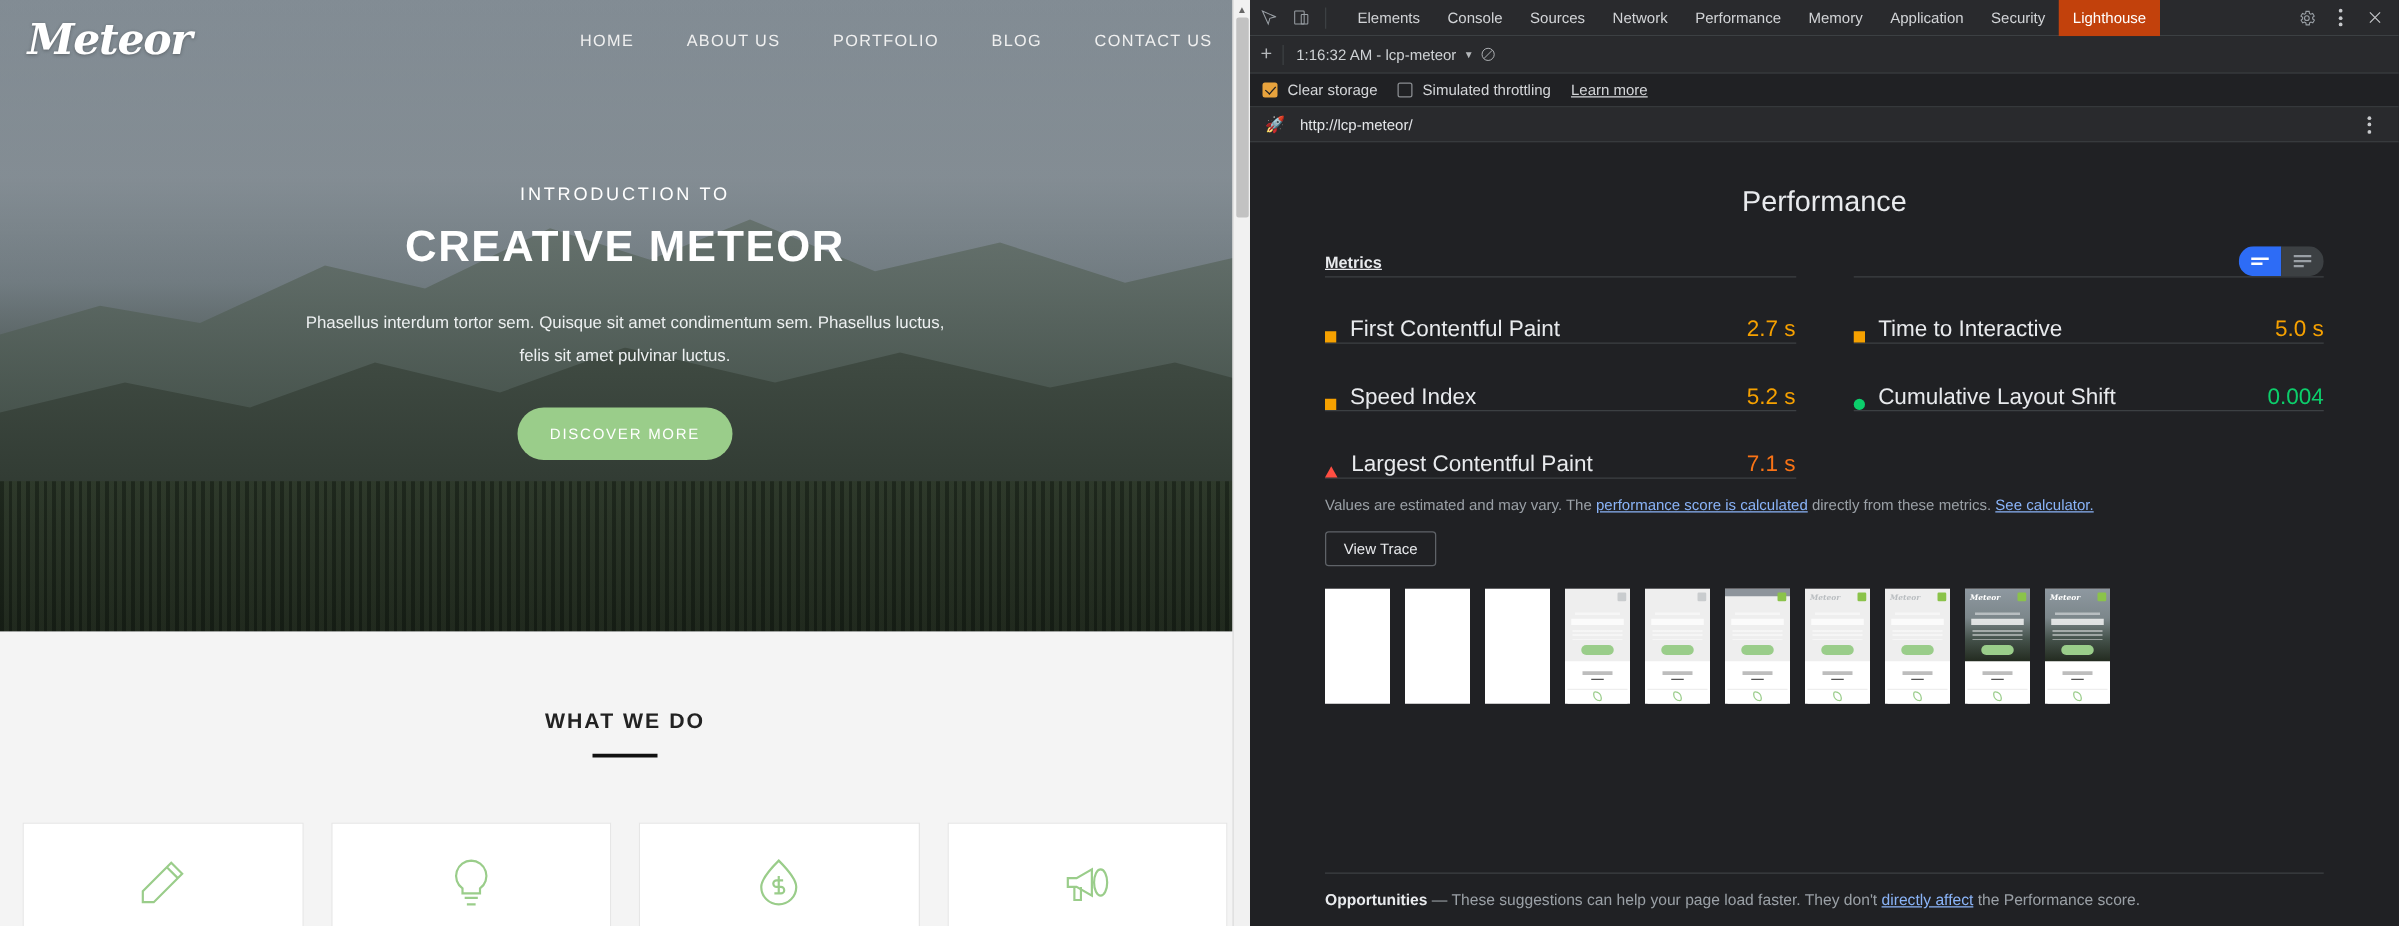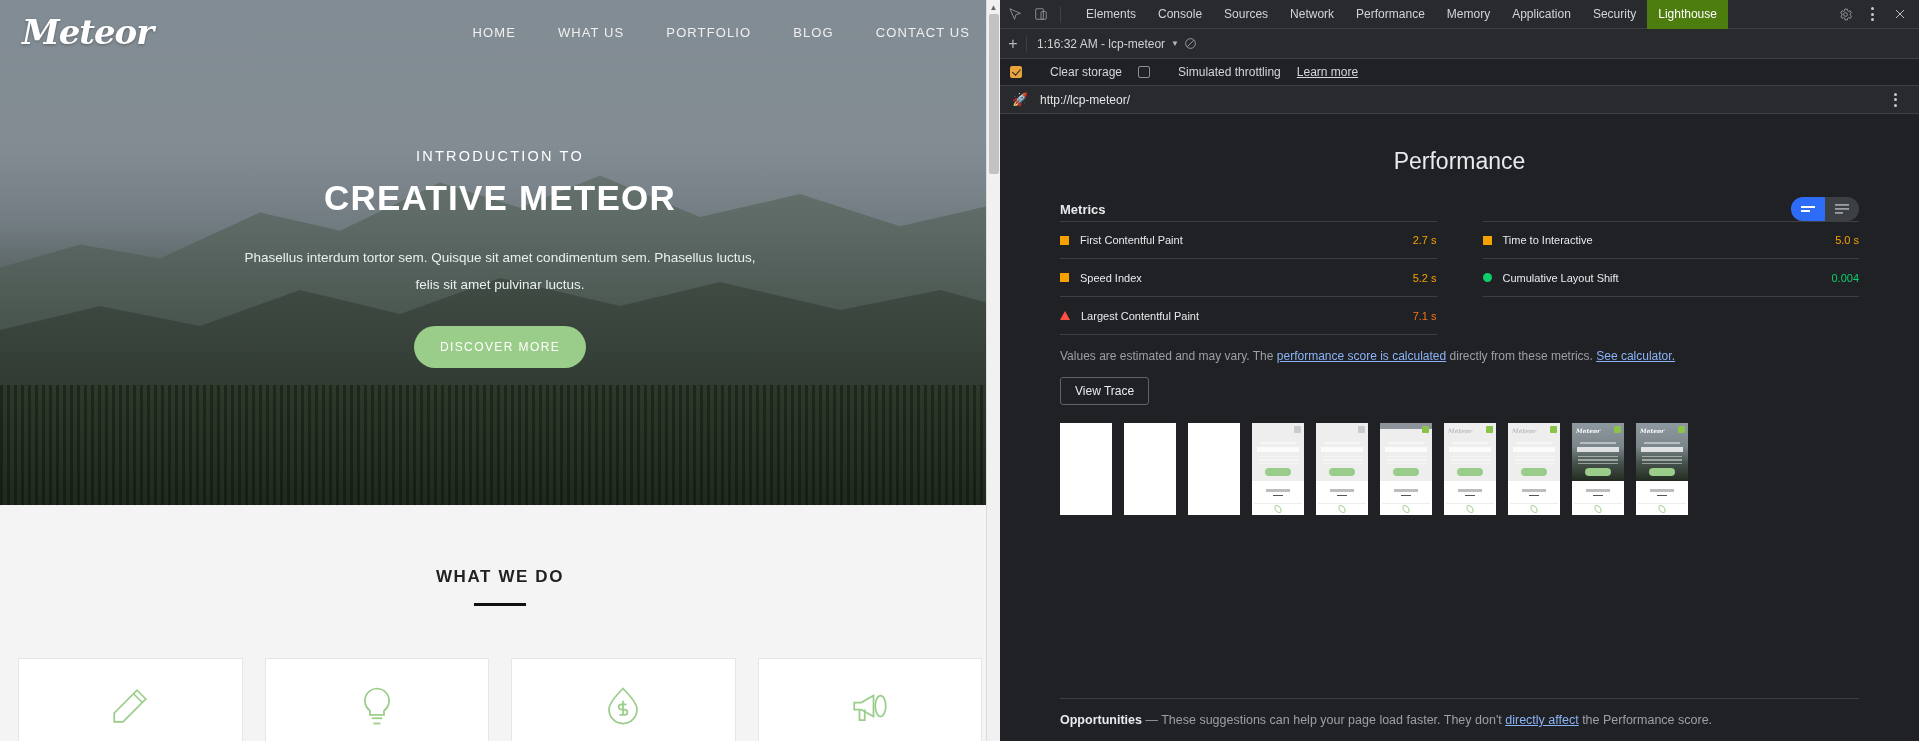--- a/index.html
+++ b/index.html
@@ -61,69 +61,69 @@
 
   
   .devtools { width:919px; height:741px; background:#202124; color:#e8eaed; display:flex; flex-direction:column; }
 
   .dt-tabbar { height:29px; background:#292a2d; display:flex; align-items:center; border-bottom:1px solid #3c4043; flex:none; }
   .dt-icon-btn { width:27px; height:29px; display:flex; align-items:center; justify-content:center; cursor:pointer; }
   .dt-icon-btn svg { width:14px; height:14px; stroke:#9aa0a6; fill:none; stroke-width:1.4; }
   .dt-sep { width:1px; height:17px; background:#3c4043; margin:0 6px; }
   .dt-tabs { display:flex; align-items:center; height:29px; margin-left:8px;justify-content:center; }
   .dt-tab { padding:0 11px; height:29px; line-height:29px; font-size:12px; color:#d2d4d7; cursor:pointer; white-space:nowrap; }
-  .dt-tab.active { background:#4d7c0f; color:#fff; }
+  .dt-tab.active { background:#c2410c; color:#fff; }
   .dt-right { margin-left:auto; display:flex; align-items:center; padding-right:6px; }
   .dt-right .gear svg { width:15px; height:15px; }
   .kebab { display:flex; flex-direction:column; gap:2.5px; align-items:center; }
   .kebab i { width:3px; height:3px; border-radius:50%; background:#c7c9cc; display:block; }
 
   .dt-subbar { height:30px; background:#292a2d; display:flex; align-items:center; border-bottom:1px solid #3c4043; flex:none; font-size:12px; color:#cfd2d5;}
   .plus { width:26px; text-align:center; color:#b5b8bb; font-size:16px; cursor:pointer; }
   .subsep { width:1px; height:16px; background:#3c4043; margin-right:10px; }
   .report-sel { display:flex; align-items:center; gap:6px; cursor:pointer; }
   .caret { font-size:8px; color:#b5b8bb; }
   .noentry { width:24px; display:flex; align-items:center; justify-content:center; cursor:pointer; }
   .noentry svg { width:13px; height:13px; stroke:#b5b8bb; fill:none; stroke-width:1.4; }
 
   .dt-optbar { height:27px; background:#202124; display:flex; align-items:center; gap:8px; padding-left:10px;
                border-bottom:1px solid #3c4043; font-size:12px; color:#d4d6d9; flex:none;}
   .chk { width:12px; height:12px; border-radius:2px; display:inline-block; vertical-align:middle; position:relative; cursor:pointer; }
   .chk.on { background:#e8a33d; }
   .chk.on:after { content:""; position:absolute; left:3.5px; top:1px; width:3.5px; height:7px;
                   border:solid #202124; border-width:0 1.6px 1.6px 0; transform:rotate(42deg); }
   .chk.off { background:transparent; border:1px solid #8a8d91; }
-  .optlabel { margin-right:8px;margin-left:20px; }
+  .optlabel { margin-right:8px; }
   .learn { color:#d4d6d9; text-decoration:underline; cursor:pointer; }
 
   .dt-urlbar { height:28px; background:#292a2d; display:flex; align-items:center; padding:0 10px; border-bottom:1px solid #3c4043; flex:none;}
   .rocket { width:20px; text-align:center; font-size:13px; }
   .url { font-size:12px; color:#e4e6e9; margin-left:10px; }
   .urlkebab { margin-left:auto; }
 
   .lh-body { flex:1; overflow:hidden; background:#202124; position:relative; }
 
   .gauge-wrap { text-align:center; padding-top:18px; }
   .gauge { width:76px; height:76px; margin:0 auto; position:relative; }
   .gauge svg { width:76px; height:76px; transform:rotate(-90deg); }
   .gauge .score { position:absolute; inset:0; display:flex; align-items:center; justify-content:center;
                   font-size:26px; color:#f6a100; }
   .gauge-label { margin-top:16px; font-size:23px; color:#e8eaed; font-weight:400; }
 
   .metrics-head { display:flex; align-items:center; padding:22px 60px 0; }
-  .metrics-title { font-size:13px; font-weight:bold; color:#e8eaed; }
+  .metrics-title { font-size:13px; font-weight:bold; color:#e8eaed;text-decoration:underline; }
   .toggle { margin-left:auto; display:flex; border-radius:14px; overflow:hidden; }
   .tgl { width:34px; height:24px; display:flex; align-items:center; justify-content:center; cursor:pointer; }
   .tgl.on { background:#2d6cf6; }
   .tgl.off { background:#3c4043; }
   .tgl svg { width:16px; height:12px; }
 
   .metrics-grid { display:flex; padding:0 60px; gap:46px; }
   .mcol { flex:1; }
-  .mrow { display:flex; align-items:center; height:38px; border-bottom:1px solid #3c4043; font-size:11px; }
+  .mrow { display:flex; align-items:flex-end; height:54px; border-bottom:1px solid #3c4043; font-size:18px; }
   .mrow:first-child { border-top:1px solid #3c4043; }
   .bullet { width:9px; height:9px; margin-right:11px; flex:none; }
   .bullet.sq { background:#f6a100; }
   .bullet.circ { background:#0cce6b; border-radius:50%; }
   .bullet.tri { width:0; height:0; background:none; border-left:5px solid transparent; border-right:5px solid transparent; border-bottom:9px solid #ff4e42; }
   .mname { color:#e8eaed; }
   .mval { margin-left:auto; }
   .mval.amber { color:#f6a100; }
   .mval.green { color:#0cce6b; }
   .mval.red { color:#f97316; }
@@ -175,21 +175,21 @@
       <div class="hero">
         <div class="mtn mtn1"></div>
         <div class="mtn mtn2"></div>
         <div class="mtn mtn3"></div>
         <div class="trees"></div>
 
         <div class="nav">
           <div class="logo">Meteor</div>
           <div class="navlinks">
             <a>HOME</a>
-            <a>WHAT US</a>
+            <a>ABOUT US</a>
             <a>PORTFOLIO</a>
             <a>BLOG</a>
             <a>CONTACT US</a>
           </div>
         </div>
 
         <div class="hero-inner">
           <div class="intro">INTRODUCTION TO</div>
           <div class="htitle">CREATIVE METEOR</div>
           <div class="hsub">Phasellus interdum tortor sem. Quisque sit amet condimentum sem. Phasellus luctus, felis sit amet pulvinar luctus.</div>

